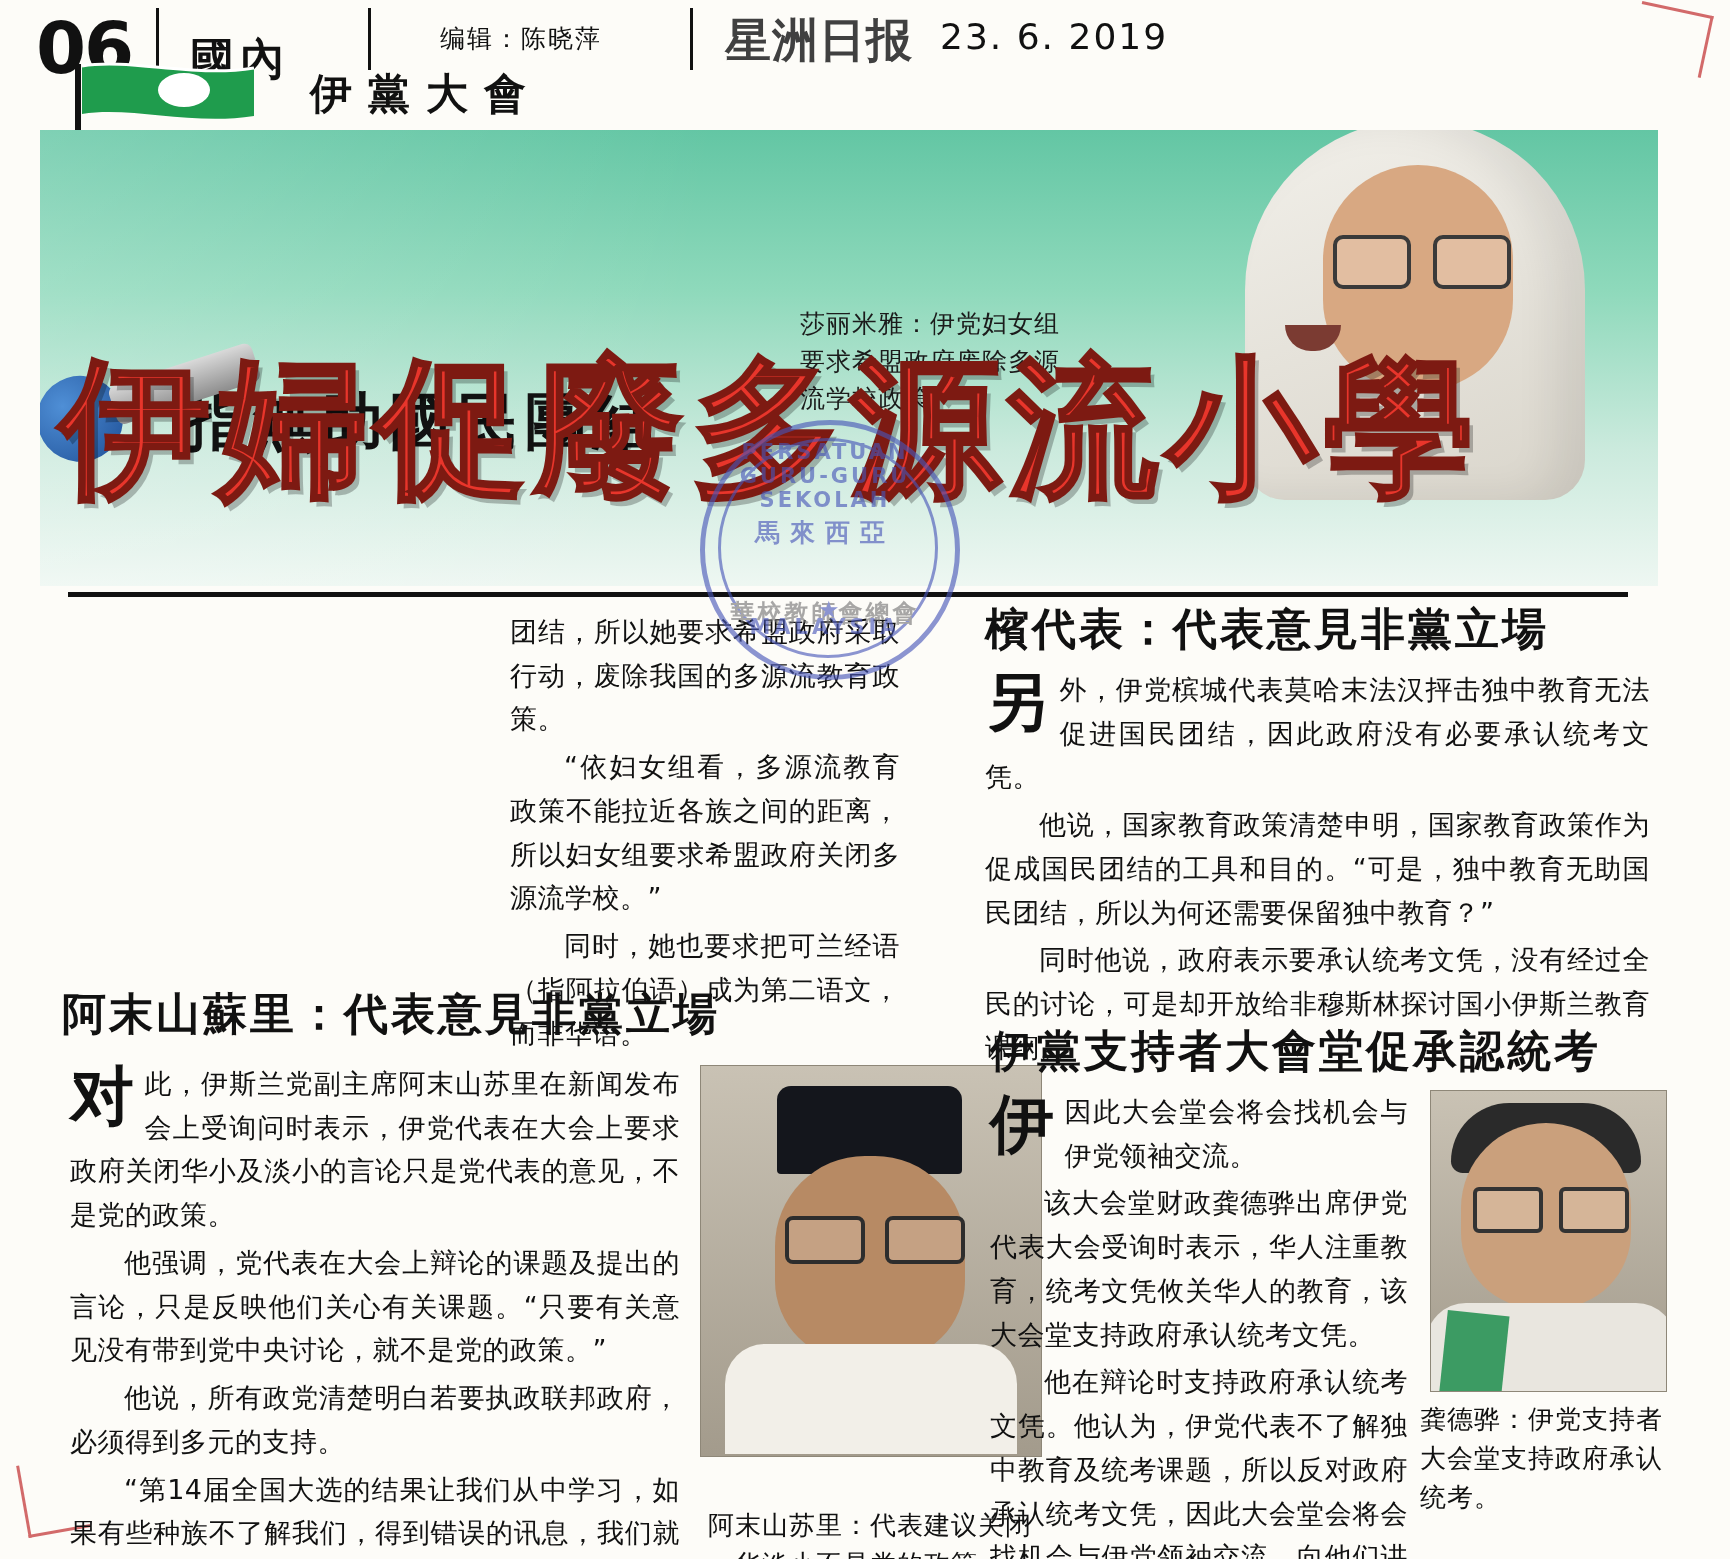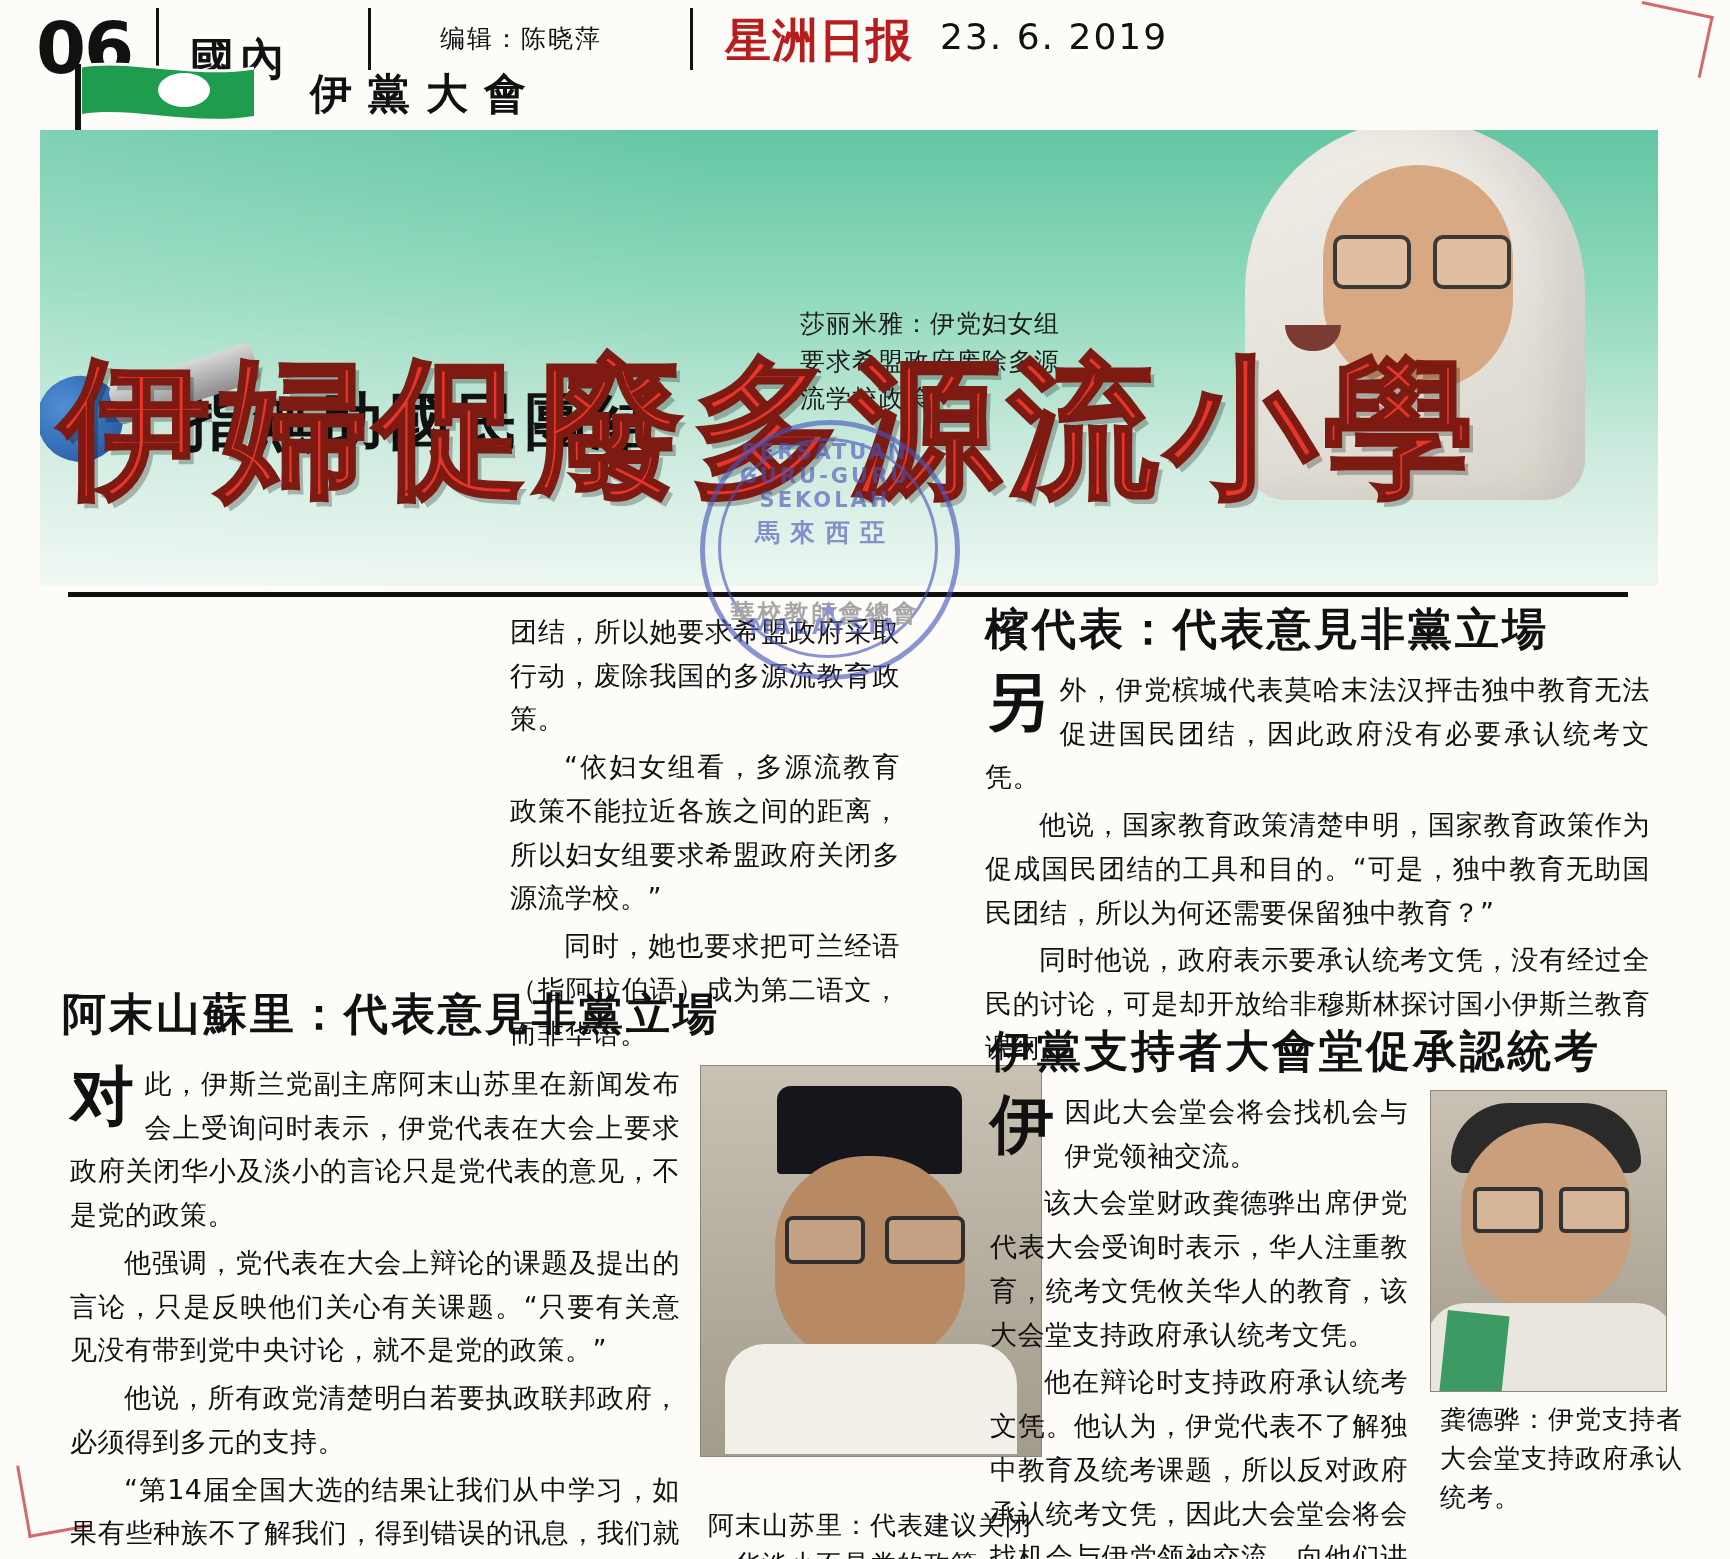--- a/index.html
+++ b/index.html
@@ -25,21 +25,21 @@
   .section-cn{
     position:absolute;left:190px;top:14px;
     font-size:44px;font-weight:bold;letter-spacing:6px;color:#111;margin-top:16px;
   }
   .editor{
     position:absolute;left:440px;top:22px;
     font-size:25px;color:#111;letter-spacing:2px;
   }
   .paper-logo{
     position:absolute;left:725px;top:10px;
-    font-size:46px;font-weight:bold;color:#b91c1c;letter-spacing:1px;
+    font-size:46px;font-weight:bold;color:#404040;letter-spacing:1px;
     font-family:Liberation Sans, sans-serif;
   }
   .pubdate{
     position:absolute;left:940px;top:16px;
     font-size:36px;color:#111;letter-spacing:2px;
   }
   .event-title{
     position:absolute;left:310px;top:66px;
     font-size:42px;font-weight:bold;letter-spacing:16px;color:#111;
   }
@@ -325,15 +325,15 @@
     <div class="p2-bg"></div>
     <div class="hair3" style="left:20px;top:12px;width:190px;height:70px;"></div>
     <div class="face3" style="left:30px;top:32px;width:170px;height:185px;"></div>
     <div class="glasses3" style="left:42px;top:96px;width:150px;">
       <div class="lens3" style="left:0;width:62px;"></div>
       <div class="lens3" style="left:86px;width:62px;"></div>
     </div>
     <div class="shirt3" style="left:-5px;top:212px;width:250px;height:95px;"></div>
     <div class="scarf3" style="left:12px;top:222px;width:62px;height:90px;"></div>
   </div>
-  <div class="pcap" style="left:1420px;top:1400px;width:258px;text-align:left;margin-left:20px;">龚德骅：伊党支持者大会堂支持政府承认统考。</div>
+  <div class="pcap" style="left:1420px;top:1400px;width:258px;text-align:left;">龚德骅：伊党支持者大会堂支持政府承认统考。</div>
 
 </div>
 
 </body></html>

